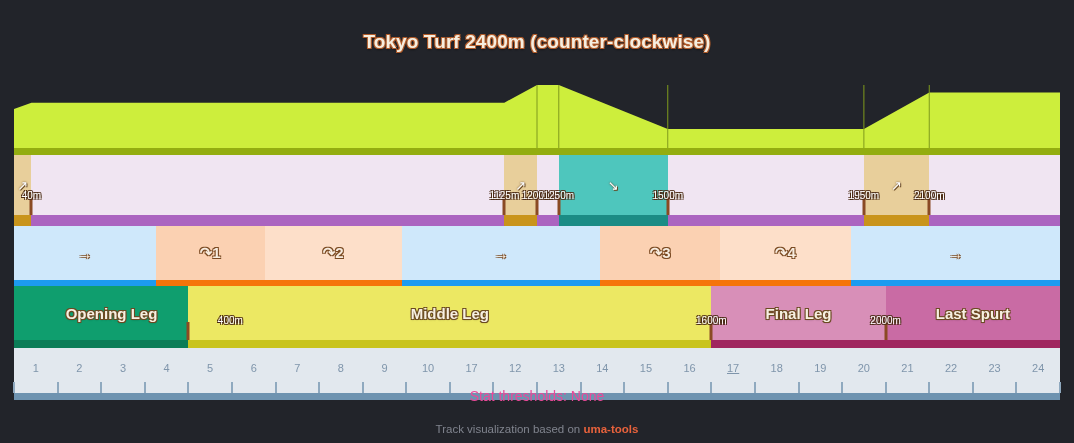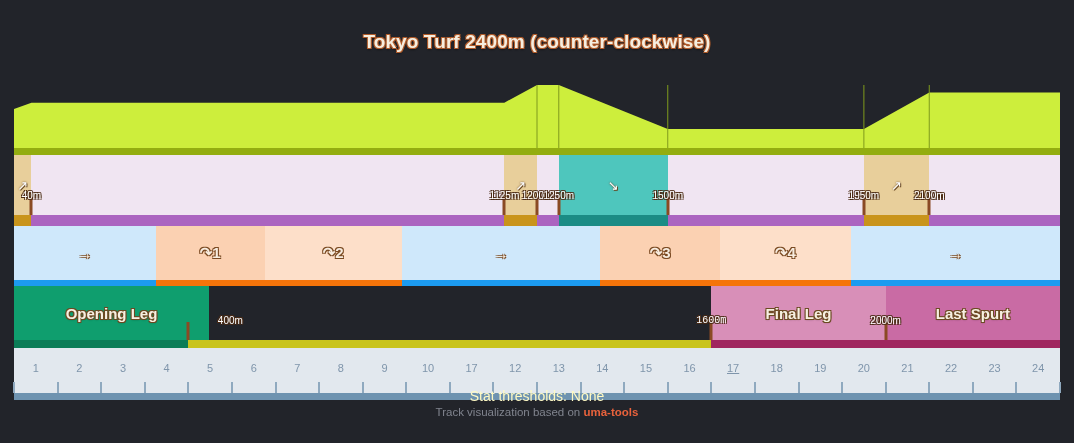--- a/index.html
+++ b/index.html
@@ -155,24 +155,24 @@
   }
 
   
   .footer {
     position: absolute;
     left: 0; right: 0; top: 388px;
     text-align: center;
   }
   .stat-line {
     font-size: 14px;
-    color: #fef9c3;
+    color: #ec4899;
   }
   .credit {
-    margin-top: 2px;
+    margin-top: 19px;
     font-size: 11.5px;
     color: #80848e;
   }
   .credit a { color: #e8623c; font-weight: bold; text-decoration: none; }
 </style>
 </head>
 <body>
 
 <div class="title">Tokyo Turf 2400m (counter-clockwise)</div>
 
@@ -241,26 +241,27 @@
       <div class="co" style="left: 13.5417%; width: 108.958px; background: rgb(245, 116, 10);"></div>
       <div class="co" style="left: 23.9583%; width: 137.287px; background: rgb(245, 116, 10);"></div>
       <div class="co" style="left: 37.0833%; width: 198.304px; background: rgb(28, 155, 240);"></div>
       <div class="co" style="left: 56.0417%; width: 119.854px; background: rgb(245, 116, 10);"></div>
       <div class="co" style="left: 67.5%; width: 130.75px; background: rgb(245, 116, 10);"></div>
       <div class="co" style="left: 80%; width: 209.2px; background: rgb(28, 155, 240);"></div>
     </div>
 
   <div class="phases" id="phases-band">
       <div class="phase-seg" style="left: 0%; width: 195px; background: rgb(15, 158, 110);">Opening Leg</div>
+      <div class="phase-seg" style="left: 16.6667%; width: 523px; background: rgb(236, 232, 99);">Middle Leg</div>
       <div class="phase-seg" style="left: 66.6667%; width: 174.333px; background: rgb(216, 143, 184);">Final Leg</div>
       <div class="phase-seg" style="left: 83.3333%; width: 174.333px; background: rgb(201, 107, 164);">Last Spurt</div>
       <div class="marker" style="left: 16.6667%;"></div>
       <div class="marker-label" style="left: 16.6667%; margin-left: 42px;">400m</div>
       <div class="marker" style="left: 66.6667%;"></div>
-      <div class="marker-label" style="left: 66.6667%; font-family: Liberation Mono, monospace;">1600m</div>
+      <div class="marker-label" style="left: 66.6667%;">1600m</div>
       <div class="marker" style="left: 83.3333%;"></div>
       <div class="marker-label" style="left: 83.3333%;">2000m</div>
     </div>
   <div class="phases-bottom" id="phases-bottom">
       <div style="left: 0%; width: 174.333px; background: rgb(12, 125, 87);"></div>
       <div style="left: 16.6667%; width: 523px; background: rgb(201, 196, 28);"></div>
       <div style="left: 66.6667%; width: 174.333px; background: rgb(160, 38, 95);"></div>
       <div style="left: 83.3333%; width: 174.333px; background: rgb(160, 38, 95);"></div>
     </div>
 

